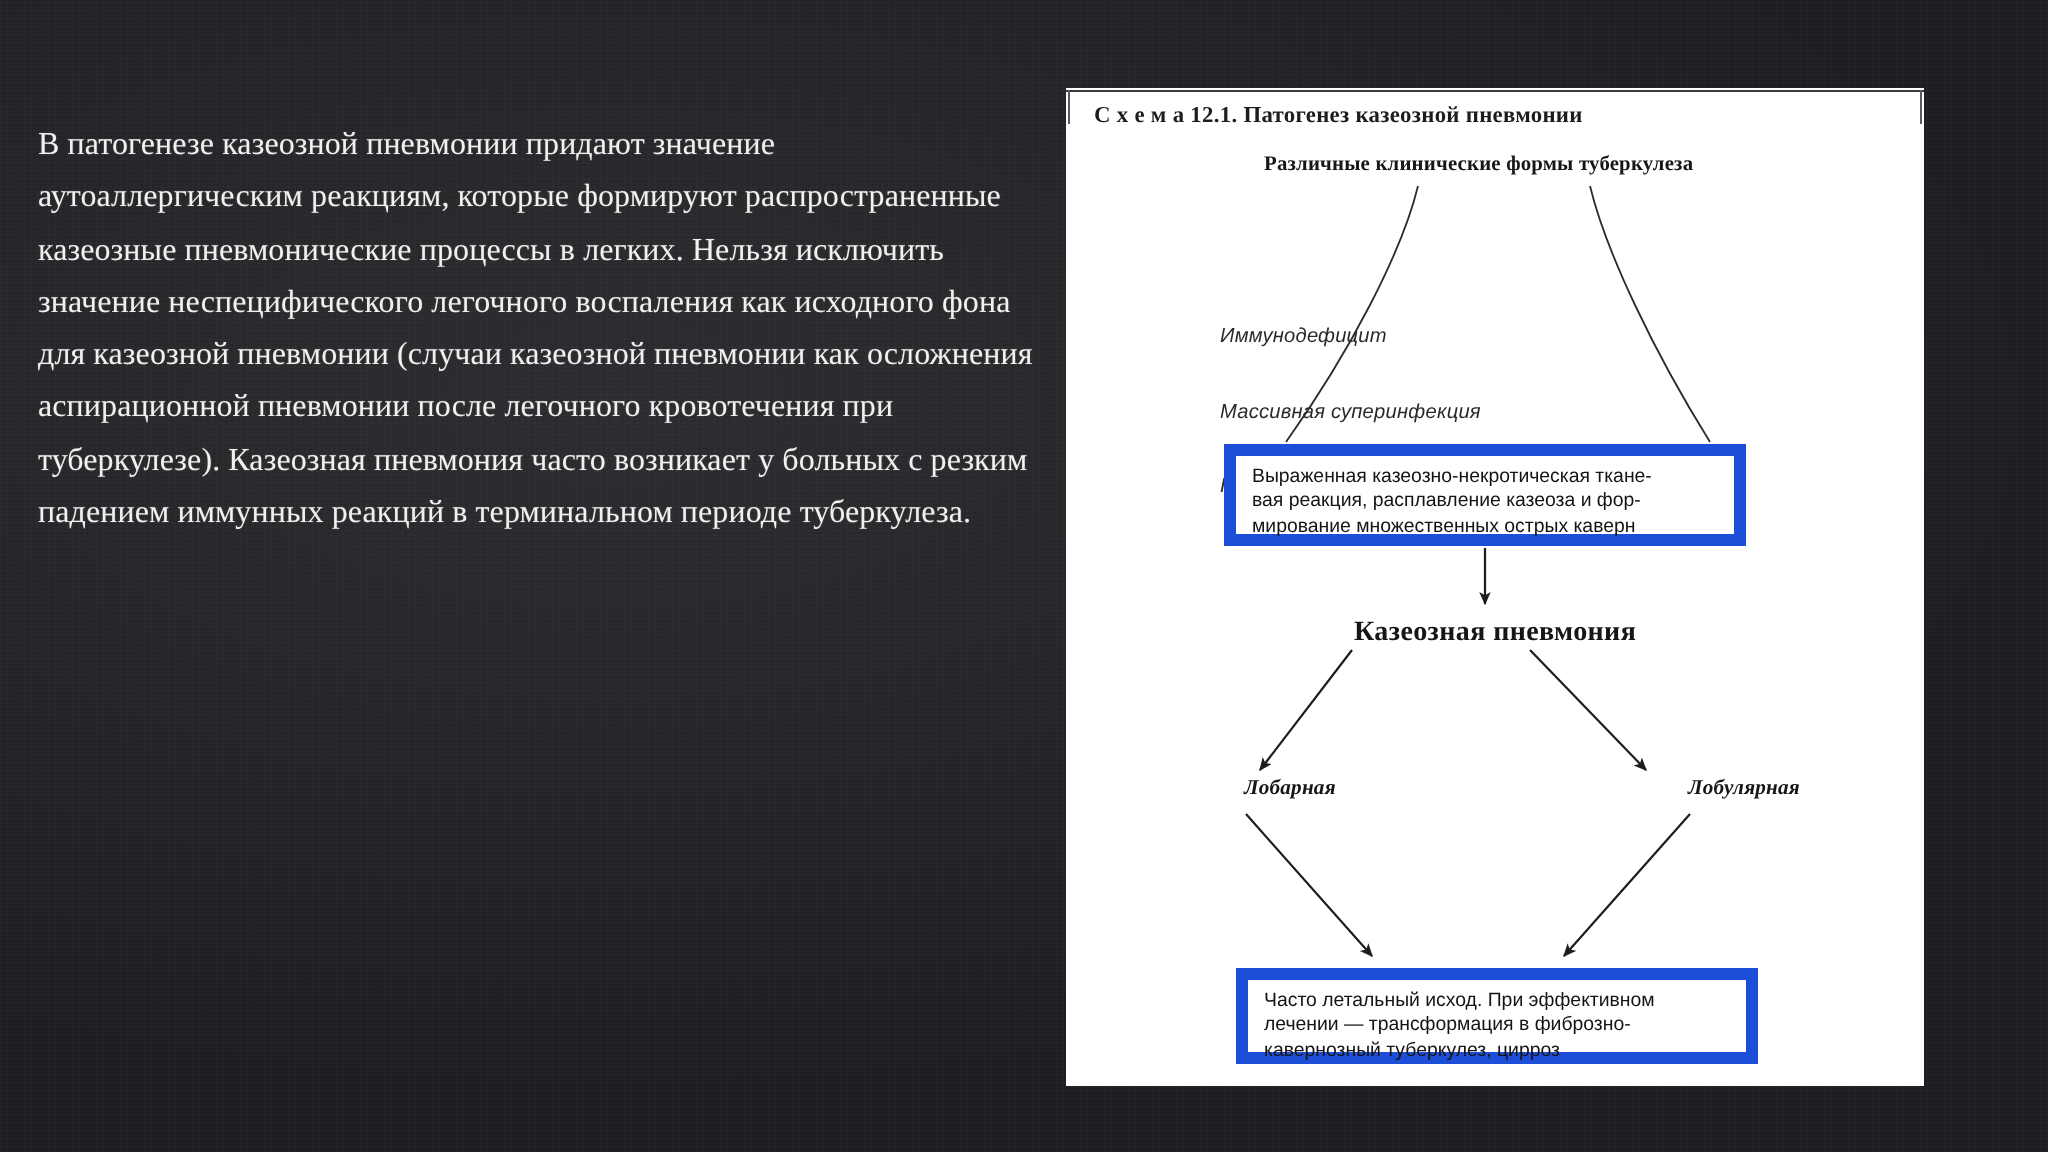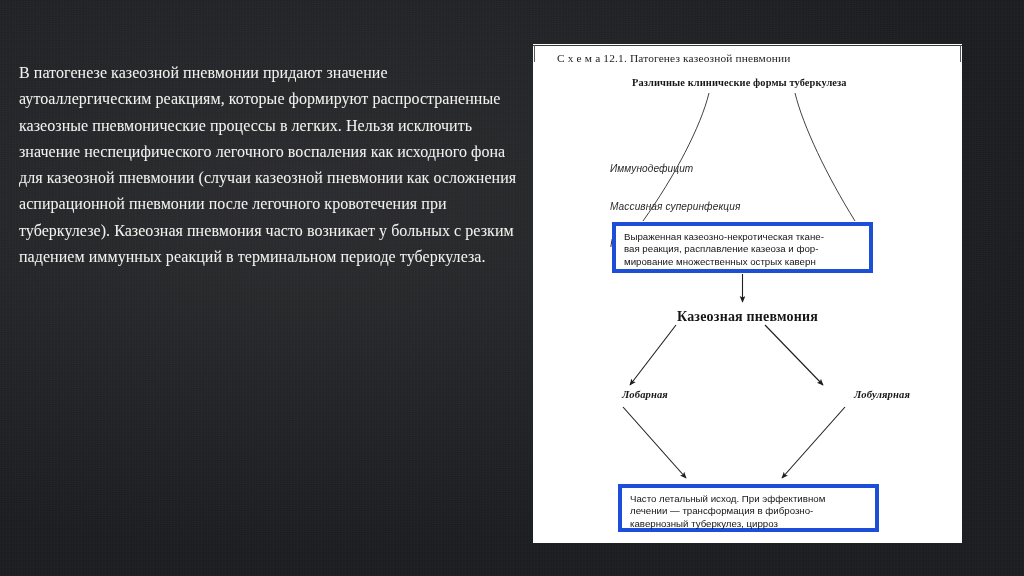--- a/index.html
+++ b/index.html
@@ -81,25 +81,25 @@
     position: absolute;
     right: 1px;
     top: 1px;
     width: 1px;
     height: 17px;
     background: #5a5a5a;
   }
 
   #scheme-title {
     position: absolute;
-    left: 24px;
+    left: 14px;
     top: 8px;
     font-family: "Liberation Serif", serif;
     font-size: 11.4px;
-    font-weight: normal;
+    font-weight: bold;
     color: #1d1d1d;
     letter-spacing: 0.15px;
     white-space: nowrap;
   }
 
   
   #diagram-svg {
     position: absolute;
     left: 0;
     top: 0;
@@ -130,21 +130,21 @@
   }
   #label-lobar {
     left: 61px;
     top: 345px;
     font-size: 10.6px;
     font-weight: bold;
     font-style: italic;
     letter-spacing: 0.1px;
   }
   #label-lobular {
-    left: 293px;
+    left: 283px;
     top: 345px;
     font-size: 10.6px;
     font-weight: bold;
     font-style: italic;
     letter-spacing: 0.1px;
   }
 
   
   #factor-list {
     position: absolute;
@@ -155,21 +155,21 @@
     font-size: 10.1px;
     color: #2a2a2a;
     line-height: 17.5px;
     white-space: nowrap;
   }
   #factor-list div { letter-spacing: 0.1px; margin-top: 20px; }
 
   
   .flow-box {
     position: absolute;
-    border: 4px solid #1d4ed8;
+    border: 6px solid #1d4ed8;
     background: #ffffff;
     box-sizing: border-box;
     font-family: "Liberation Sans", sans-serif;
     font-size: 9.7px;
     line-height: 12.4px;
     color: #141414;
     padding: 5px 8px 4px 8px;
   }
   #box-reaction {
     left: 79px;

